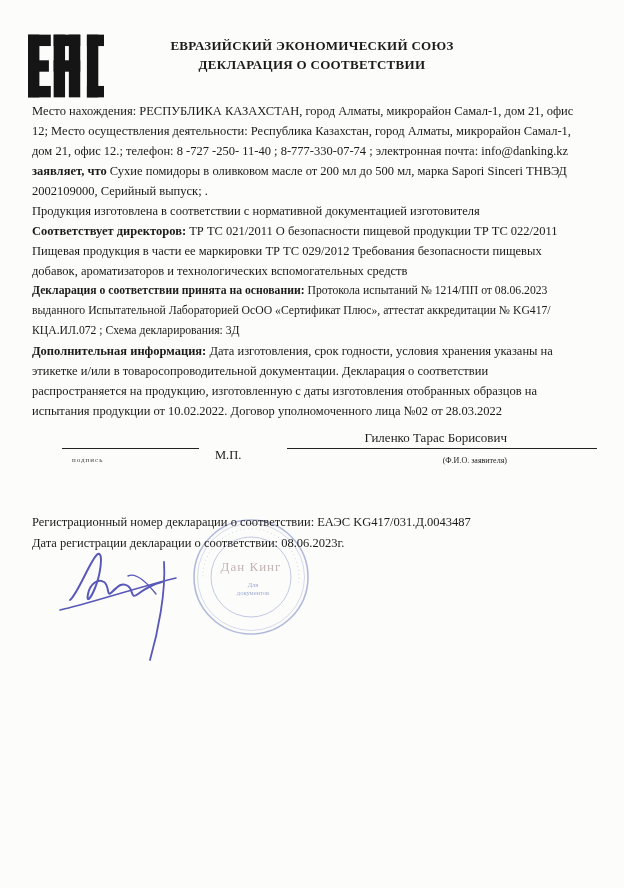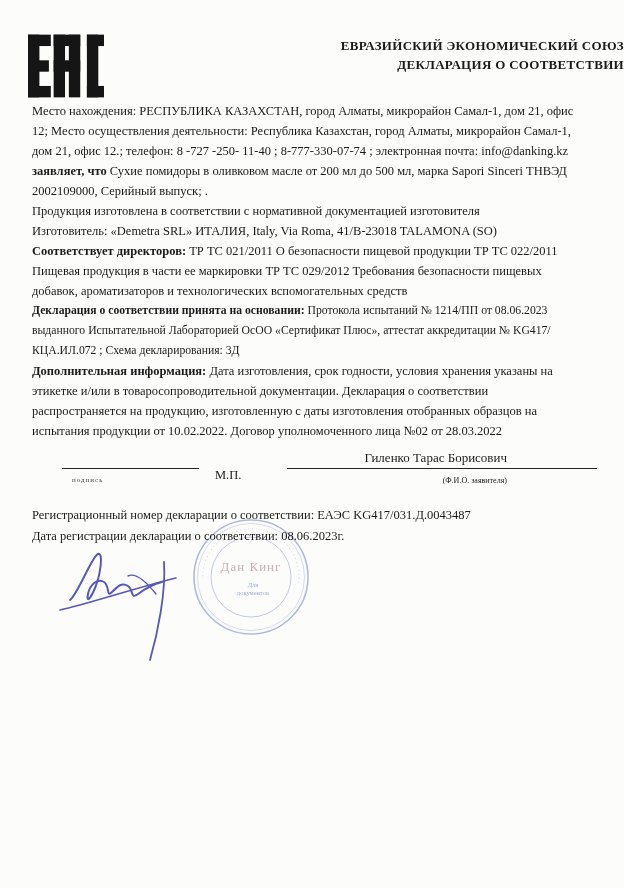--- a/index.html
+++ b/index.html
@@ -8,37 +8,37 @@
     width:624px;height:888px;
     margin:0 auto;
     background:#fcfcfb;
     color:#1b1b1b;
     font-family:"Liberation Serif","DejaVu Serif",serif;
     font-size:12.5px;line-height:20px;
     overflow:hidden;
     box-shadow:0 0 3px rgba(0,0,0,.25);
   }
   .eac-logo{position:absolute;left:28px;top:33px;width:76px;height:66px;}
-  .doc-header{padding-top:36px;text-align:right;font-weight:bold;font-size:13px;line-height:19px;letter-spacing:.3px;}
+  .doc-header{padding-top:36px;text-align:center;font-weight:bold;font-size:13px;line-height:19px;letter-spacing:.3px;}
   .content{position:relative;z-index:2;margin:27px 45px 0 32px;}
   .content p{margin:0;}
   b{font-weight:bold;}
   .compliance{margin-top:2px;}
   .basis{margin-top:8px;font-size:11.7px;line-height:20px;}
   .additional{margin-top:8px;line-height:20px;}
   .validity{margin-top:2px;}
   
   .sig-row{position:relative;margin-top:6px;height:58px;}
   .sig-line-left{position:absolute;left:30px;top:21px;width:137px;border-top:1.3px solid #222;}
   .sig-caption{position:absolute;left:40px;top:23px;width:95px;text-align:left;font-size:7px;color:#444;letter-spacing:1px;}
   .mp{position:absolute;left:183px;top:18px;font-size:12.5px;}
   .sig-name{position:absolute;left:255px;top:1px;width:220px;text-align:right;font-size:13px;}
   .sig-line-right{position:absolute;left:255px;top:21px;width:310px;border-top:1.3px solid #222;}
   .fio-caption{position:absolute;left:255px;top:24px;width:220px;text-align:right;font-size:8px;color:#222;}
-  .reg-block{line-height:21px;}
+  .reg-block{margin-top:27px;line-height:21px;}
   
   .stamp{position:absolute;left:191px;top:517px;width:120px;height:120px;z-index:1;opacity:.75;}
   .signature-ink{position:absolute;left:58px;top:542px;width:150px;height:125px;z-index:3;}
 </style>
 </head>
 <body>
 
 <div class="page">
 
   <svg class="eac-logo" viewBox="0 0 80 66" role="img" aria-label="EAC">
@@ -89,21 +89,20 @@
   <div class="content">
 
 
     <p>Место нахождения: РЕСПУБЛИКА КАЗАХСТАН, город Алматы, микрорайон Самал-1, дом 21, офис 12; Место осуществления деятельности: Республика Казахстан, город Алматы, микрорайон Самал-1, дом 21, офис 12.; телефон: 8 -727 -250- 11-40 ; 8-777-330-07-74 ; электронная почта: info@danking.kz</p>
 
 
     <p><b>заявляет, что</b>
       <span>Сухие помидоры в оливковом масле от 200 мл до 500 мл, марка Sapori Sinceri ТНВЭД 2002109000, Серийный выпуск; .</span></p>
 
     <p>Продукция изготовлена в соответствии с нормативной документацией изготовителя</p>
-    <p>Изготовитель: «Demetra SRL» ИТАЛИЯ, Italy, Via Roma, 41/B-23018 TALAMONA (SO)</p>
 
     <p class="compliance"><b>Соответствует директоров:</b>
       <span>ТР ТС 021/2011 О безопасности пищевой продукции ТР ТС 022/2011 Пищевая продукция в части ее маркировки ТР ТС 029/2012 Требования безопасности пищевых добавок, ароматизаторов и технологических вспомогательных средств</span></p>
 
     <p class="basis"><b>Декларация о соответствии принята на основании:</b>
       <span>Протокола испытаний № 1214/ПП от 08.06.2023 выданного Испытательной Лабораторией ОсОО «Сертификат Плюс», аттестат аккредитации № KG417/КЦА.ИЛ.072 ; Схема декларирования: 3Д</span></p>
 
     <p class="additional"><b>Дополнительная информация:</b>
       <span>Дата изготовления, срок годности, условия хранения указаны на этикетке и/или в товаросопроводительной документации. Декларация о соответствии распространяется на продукцию, изготовленную с даты изготовления отобранных образцов на испытания продукции от 10.02.2022. Договор уполномоченного лица №02 от 28.03.2022</span></p>
 

